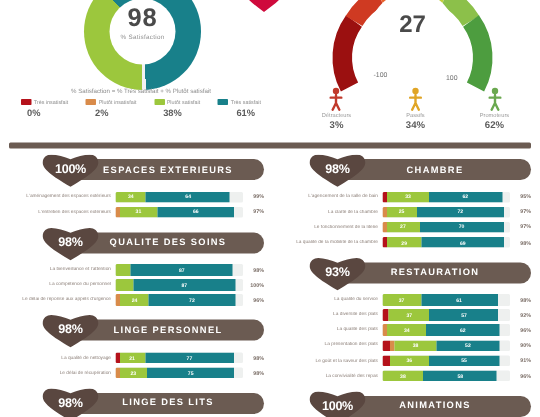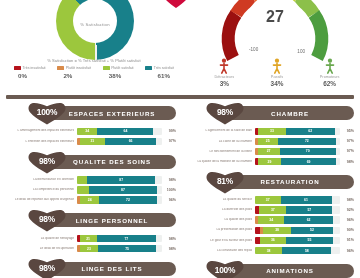--- a/index.html
+++ b/index.html
@@ -118,20 +118,21 @@
 </head>
 <body>
 
 <div class="page">
 
   <div class="top">
 
     <div class="donut-wrap">
       <div class="donut" id="donut" style="background: conic-gradient(from 180deg, rgb(156, 199, 61) 0deg, rgb(156, 199, 61) 136.8deg, rgb(24, 128, 138) 136.8deg, rgb(24, 128, 138) 356.4deg, rgb(242, 242, 242) 356.4deg, rgb(242, 242, 242) 360deg);">
         <div class="hole"></div>
+        <div class="val">98</div>
         <div class="cap">% Satisfaction</div>
       </div>
     </div>
 
     <div class="heart-top">
       <svg viewBox="0 0 40 36" width="40" height="36" aria-hidden="true">
         <path d="M20 34 C6 24 0 16 0 9 C0 3 4 0 9 0 C14 0 18 3 20 7 C22 3 26 0 31 0 C36 0 40 3 40 9 C40 16 34 24 20 34 Z" fill="#cf0a3c"></path>
       </svg>
     </div>
 
@@ -417,21 +418,21 @@
                 </div>
               </div>
               <div class="bpct">98%</div>
             </div>
           </div>
         </div>
         <div class="section">
           <div class="sec-head">
             <div class="badge"><svg viewBox="0 0 38 22" width="38" height="22" aria-hidden="true">
                 <path d="M19 21.5 C6 14 0.5 9.5 0.5 5.5 C0.5 1.8 3.2 0 6.2 0 C10 0 15 1.5 19 3.2 C23 1.5 28 0 31.8 0 C34.8 0 37.5 1.8 37.5 5.5 C37.5 9.5 32 14 19 21.5 Z" fill="#5a4740"></path>
-              </svg><div class="bt">81%</div></div>
+              </svg><div class="bt">93%</div></div>
             <div class="hdr-bar">
               <span>RESTAURATION</span>
             </div>
           </div>
           <div class="rows">
             <div class="brow">
               <div class="blabel">La qualité du service</div>
               <div class="btrack">
                 <div class="seg" style="width:30%;background:#9cc73d">
                   <span>37</span>

